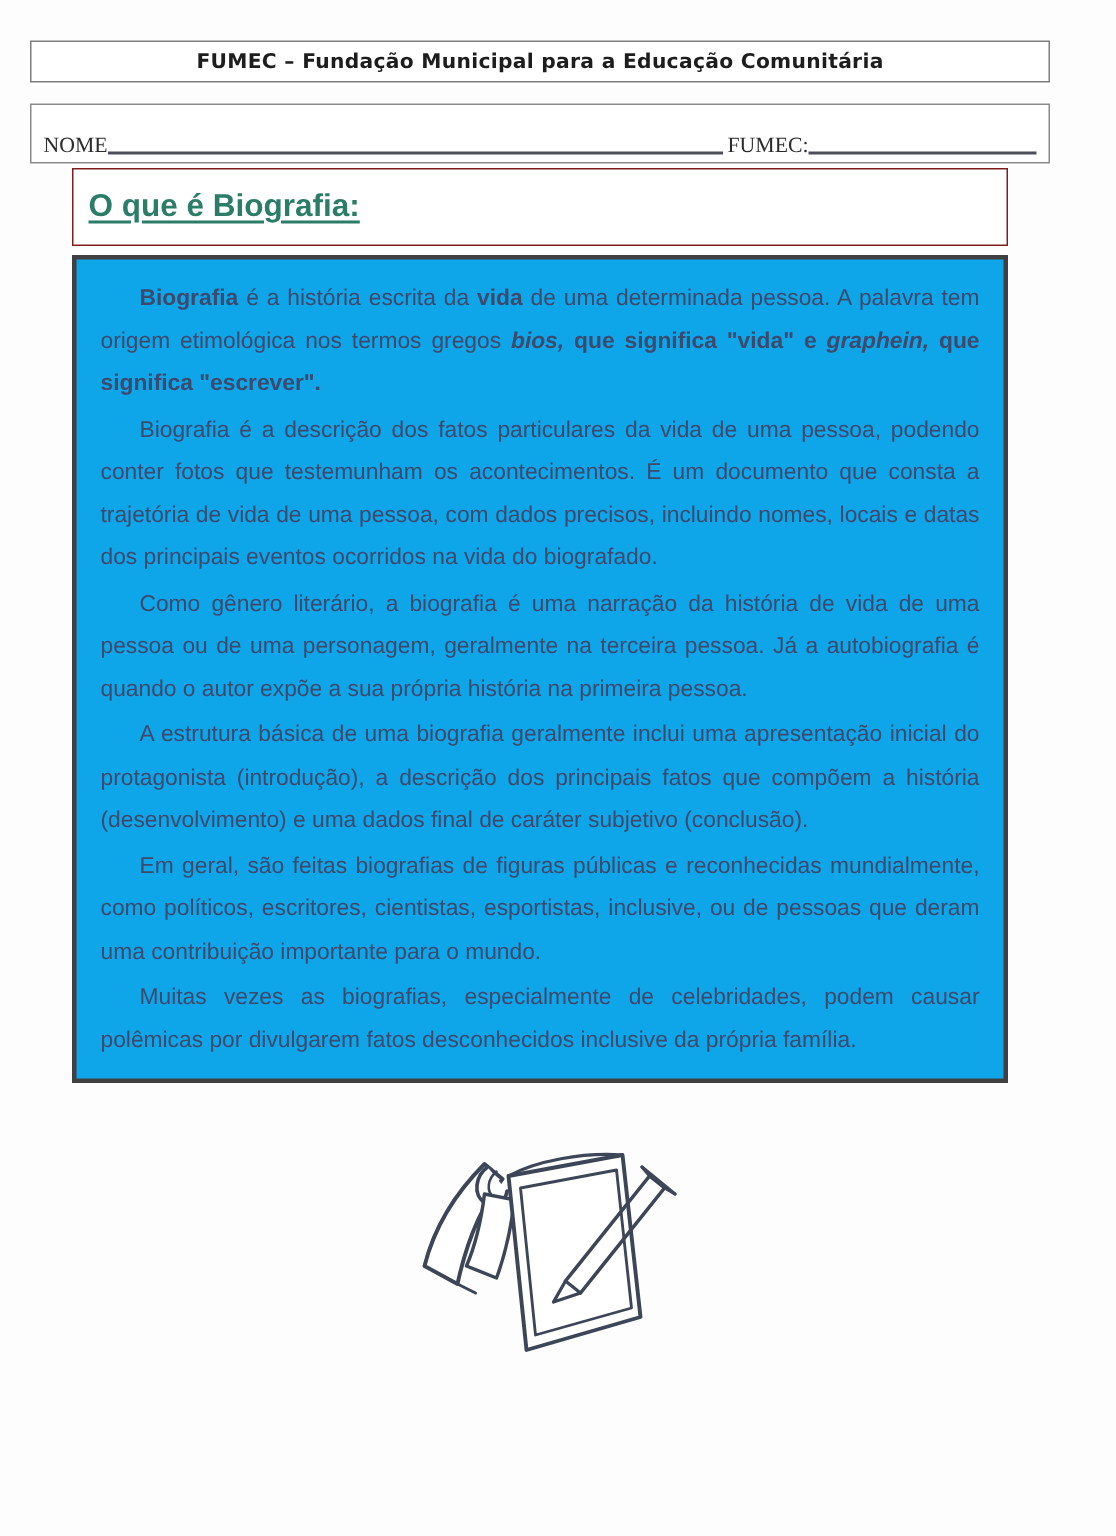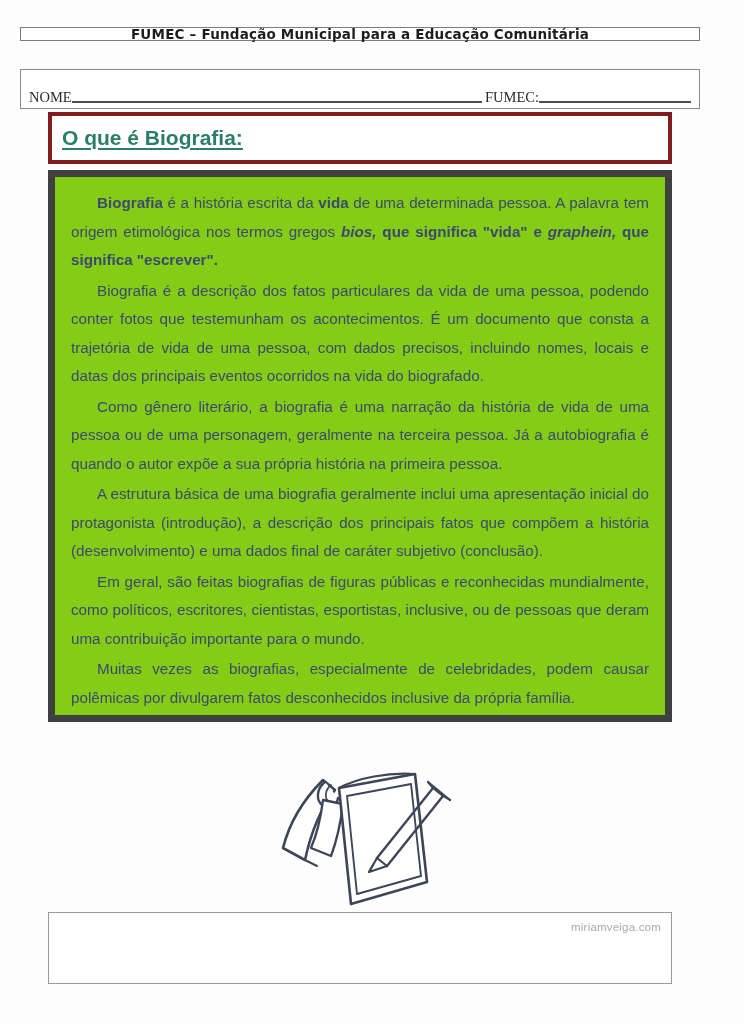--- a/index.html
+++ b/index.html
@@ -22,21 +22,21 @@
     inset: 0;
     background: #fdfdfd;
   }
 
   
   .header-box {
     position: absolute;
     left: 20px;
     top: 27px;
     width: 680px;
-    height: 14px;
+    height: 28px;
     border: 1px solid #7d7d7d;
     background: #ffffff;
     display: flex;
     align-items: center;
     justify-content: center;
   }
   .header-title {
     font-family: "DejaVu Sans", sans-serif;
     font-size: 13.5px;
     font-weight: 700;
@@ -85,21 +85,21 @@
   }
   .spacer-flex { flex: 1 1 auto; }
 
   
   .title-box {
     position: absolute;
     left: 48px;
     top: 112px;
     width: 624px;
     height: 52px;
-    border: 4px solid #7f1d1d;
+    border: 1px solid #7f1d1d;
     background: #ffffff;
     display: flex;
     align-items: center;
   }
   .lesson-title {
     margin-left: 10px;
     font-size: 21px;
     font-weight: 700;
     color: #2c7d68;
     text-decoration: underline;
@@ -107,22 +107,22 @@
     font-family: "Liberation Sans", sans-serif;
   }
 
   
   .content-box {
     position: absolute;
     left: 48px;
     top: 170px;
     width: 624px;
     height: 552px;
-    border: 7px solid #404040;
-    background: #84cc16;
+    border: 3px solid #404040;
+    background: #0ea5e9;
     padding: 12px 16px 0 16px;
   }
   .para {
     margin: 0 0 2px 0;
     text-align: justify;
     text-indent: 26px;
     font-size: 15.2px;
     line-height: 28.5px;
     color: #3c4a6e;
     font-family: "Liberation Sans", sans-serif;
@@ -226,17 +226,14 @@
         <path d="M163 30 L168 36" stroke-width="2"></path>
         <path d="M185 48 L178 44" stroke-width="2"></path>
 
         <path d="M112 106 L104 120 L122 114 Z" fill="#ffffff" stroke-width="2.2"></path>
         <path d="M108 113 L104 120" stroke-width="1.6"></path>
       </svg>
     </div>
 
   </div>
 
-  <div class="footer-box">
-    <span class="footer-credit">miriamveiga.com</span>
-  </div>
 
 </div>
 
 </body></html>

